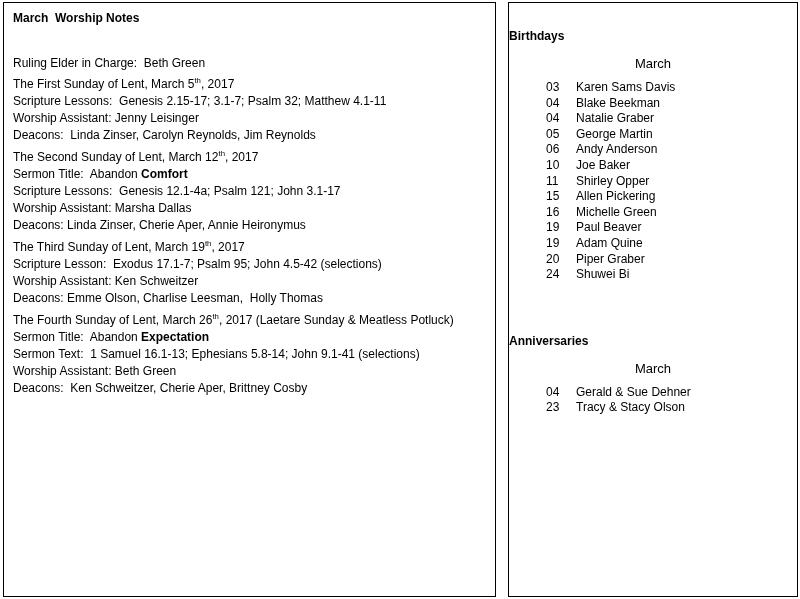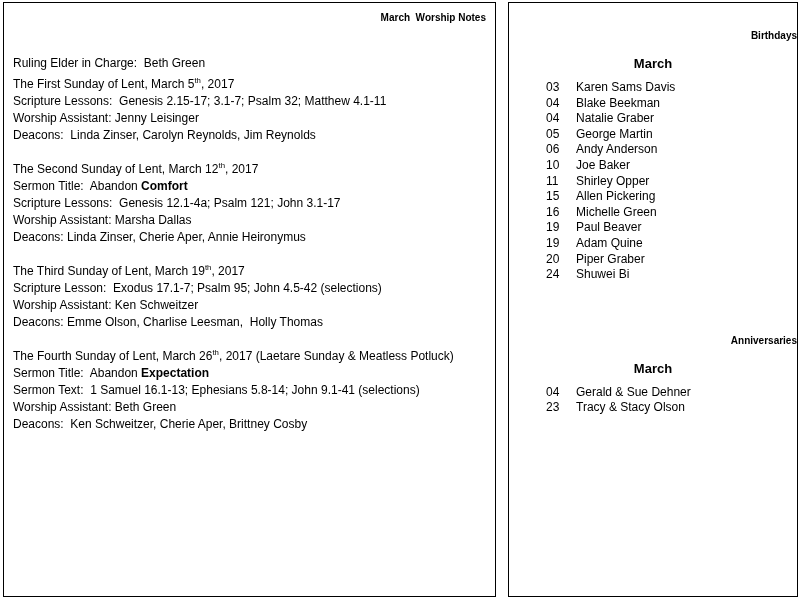--- a/index.html
+++ b/index.html
@@ -24,37 +24,37 @@
     left: 3px;
     width: 493px;
     padding: 7px 9px;
   }
   #events-panel {
     left: 508px;
     width: 290px;
     padding: 25px 0;
   }
   .panel-title {
-    text-align: right;
+    text-align: left;
     font-weight: bold;
-    font-size: 10px;
+    font-size: 12px;
     line-height: 16px;
     white-space: pre;
   }
   #worship-panel .line {
     line-height: 17px;
     white-space: pre;
   }
   .lede { margin-top: 29px; }
-  .section { margin-top: 13px; }
+  .section { margin-top: 1px; }
   .section.first { margin-top: 0; }
   sup { font-size: 0.65em; }
   .month-title {
     text-align: center;
-    font-weight: bold;
+    font-weight: normal;
     font-size: 13px;
     line-height: 16px;
     margin-top: 12px;
     white-space: pre;
   }
   .event-list {
     margin-top: 8px;
     padding-left: 37px;
   }
   .event-list .row {

